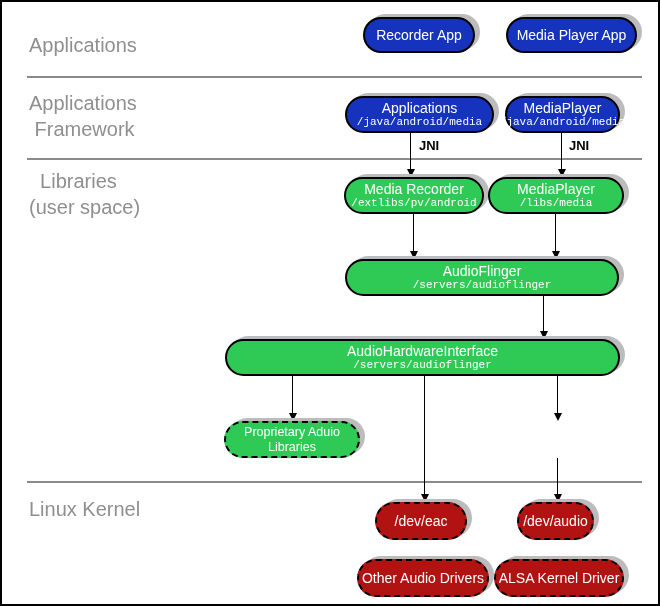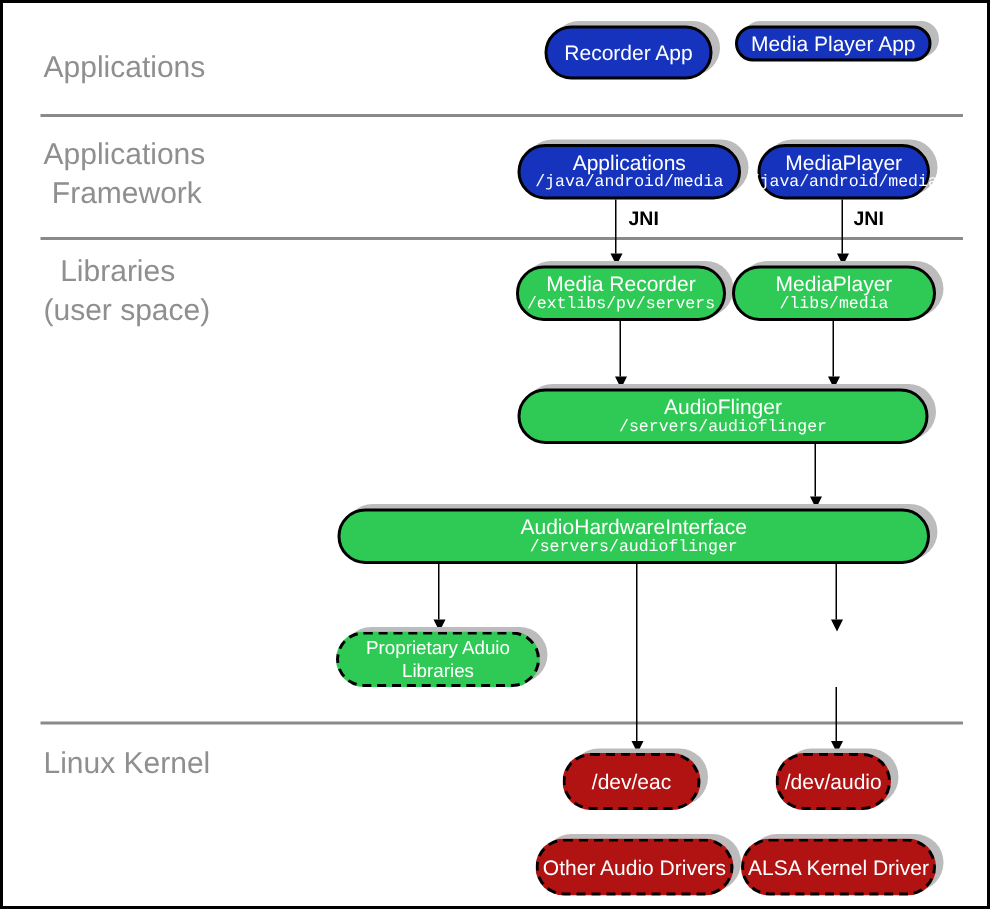--- a/index.html
+++ b/index.html
@@ -76,36 +76,36 @@
   <div class="conn arrow" style="left:553px;top:212px;height:37px"></div>
   <div class="conn arrow" style="left:541px;top:294px;height:35px"></div>
   <div class="conn arrow" style="left:290px;top:374px;height:37px"></div>
   <div class="conn arrow" style="left:422px;top:374px;height:118px"></div>
   <div class="conn arrow" style="left:555px;top:374px;height:37px"></div>
   <div class="conn arrow" style="left:555px;top:456px;height:36px"></div>
 
   <div class="node blue" style="left:361px;top:15px;width:112px;height:36px">
     <div class="node-title">Recorder App</div>
   </div>
-  <div class="node blue" style="left:488px;top:15px;width:131px;height:24px">
+  <div class="node blue" style="left:504px;top:15px;width:131px;height:36px">
     <div class="node-title">Media Player App</div>
   </div>
 
   <div class="node blue" style="left:343px;top:94px;width:149px;height:37px">
     <div class="node-title">Applications</div>
     <div class="node-sub">/java/android/media</div>
   </div>
   <div class="node blue" style="left:503px;top:94px;width:115px;height:37px">
     <div class="node-title">MediaPlayer</div>
     <div class="node-sub">/java/android/media</div>
   </div>
 
   <div class="node green" style="left:342px;top:175px;width:140px;height:37px">
     <div class="node-title">Media Recorder</div>
-    <div class="node-sub">/extlibs/pv/servers</div>
+    <div class="node-sub">/extlibs/pv/android</div>
   </div>
   <div class="node green" style="left:486px;top:175px;width:136px;height:37px">
     <div class="node-title">MediaPlayer</div>
     <div class="node-sub">/libs/media</div>
   </div>
   <div class="node green" style="left:343px;top:257px;width:274px;height:37px">
     <div class="node-title">AudioFlinger</div>
     <div class="node-sub">/servers/audioflinger</div>
   </div>
   <div class="node green" style="left:223px;top:337px;width:395px;height:37px">

